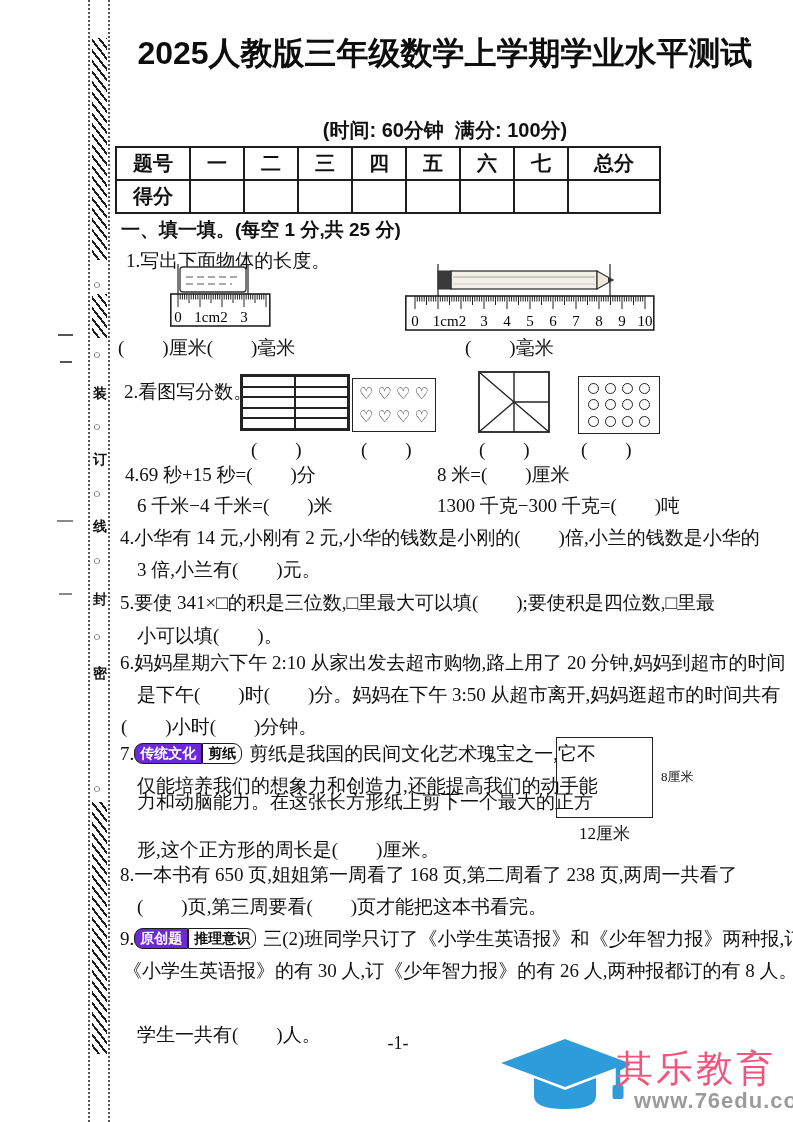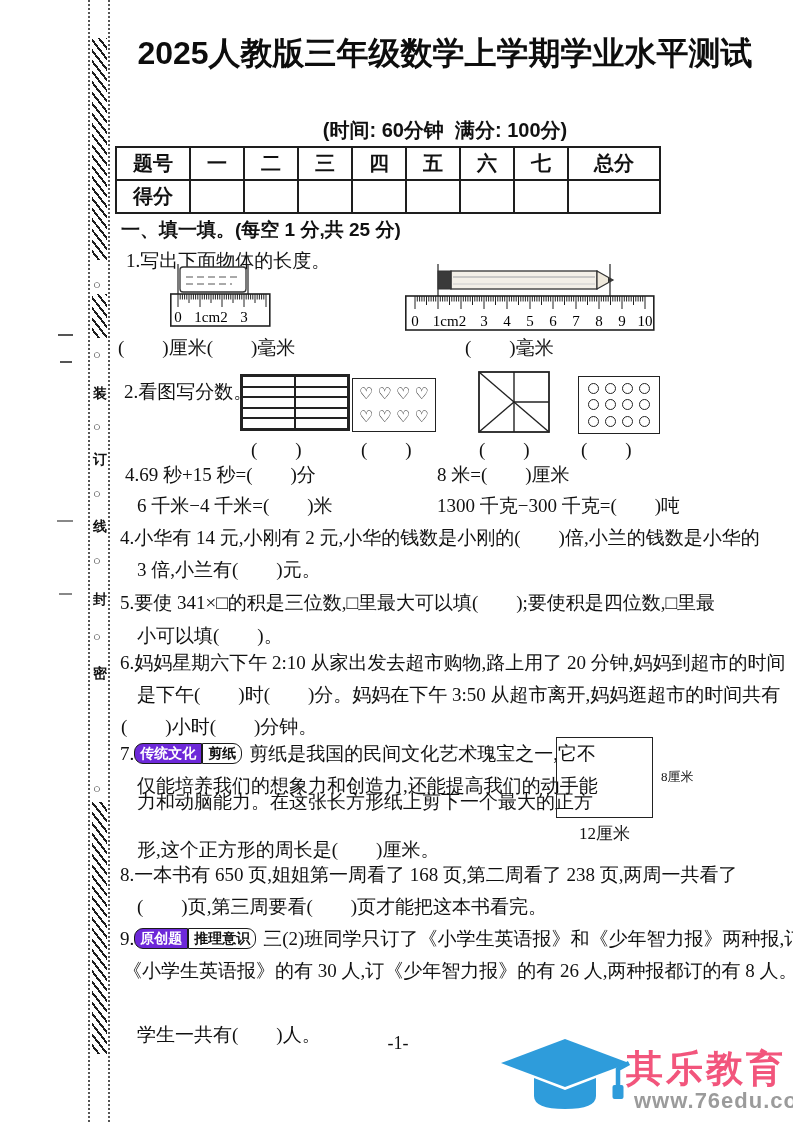--- a/index.html
+++ b/index.html
@@ -48,22 +48,22 @@
   .d-circles span{width:11px;height:11px;border:1.7px solid #222;border-radius:50%;box-sizing:border-box;}
 
   
   .q7rect{position:absolute;border:1.8px solid #222;box-sizing:border-box;}
 
   svg{position:absolute;overflow:visible;}
   svg text{font-family:"Liberation Serif","DejaVu Serif",serif;}
 
   
   .logo{position:absolute;left:498px;top:1036px;width:292px;height:84px;}
-  .logo-name{position:absolute;left:128px;top:8px;white-space:nowrap;
-             font-family:"Liberation Sans","DejaVu Sans",sans-serif;font-weight:700;
+  .logo-name{position:absolute;left:118px;top:8px;white-space:nowrap;
+             font-family:"Liberation Sans","DejaVu Sans",sans-serif;font-weight:400;
              font-size:37px;letter-spacing:3px;color:var(--namec,#F2557C);}
   .logo-url{position:absolute;left:136px;top:52px;white-space:nowrap;
             font-family:"Liberation Sans","DejaVu Sans",sans-serif;font-weight:700;
             font-size:22px;letter-spacing:1px;color:var(--urlc,#9B9B9B);}
   .cap-fill{fill:var(--cap,#2E9CDB);}
 </style>
 </head>
 <body>
 
 <div class="page">

